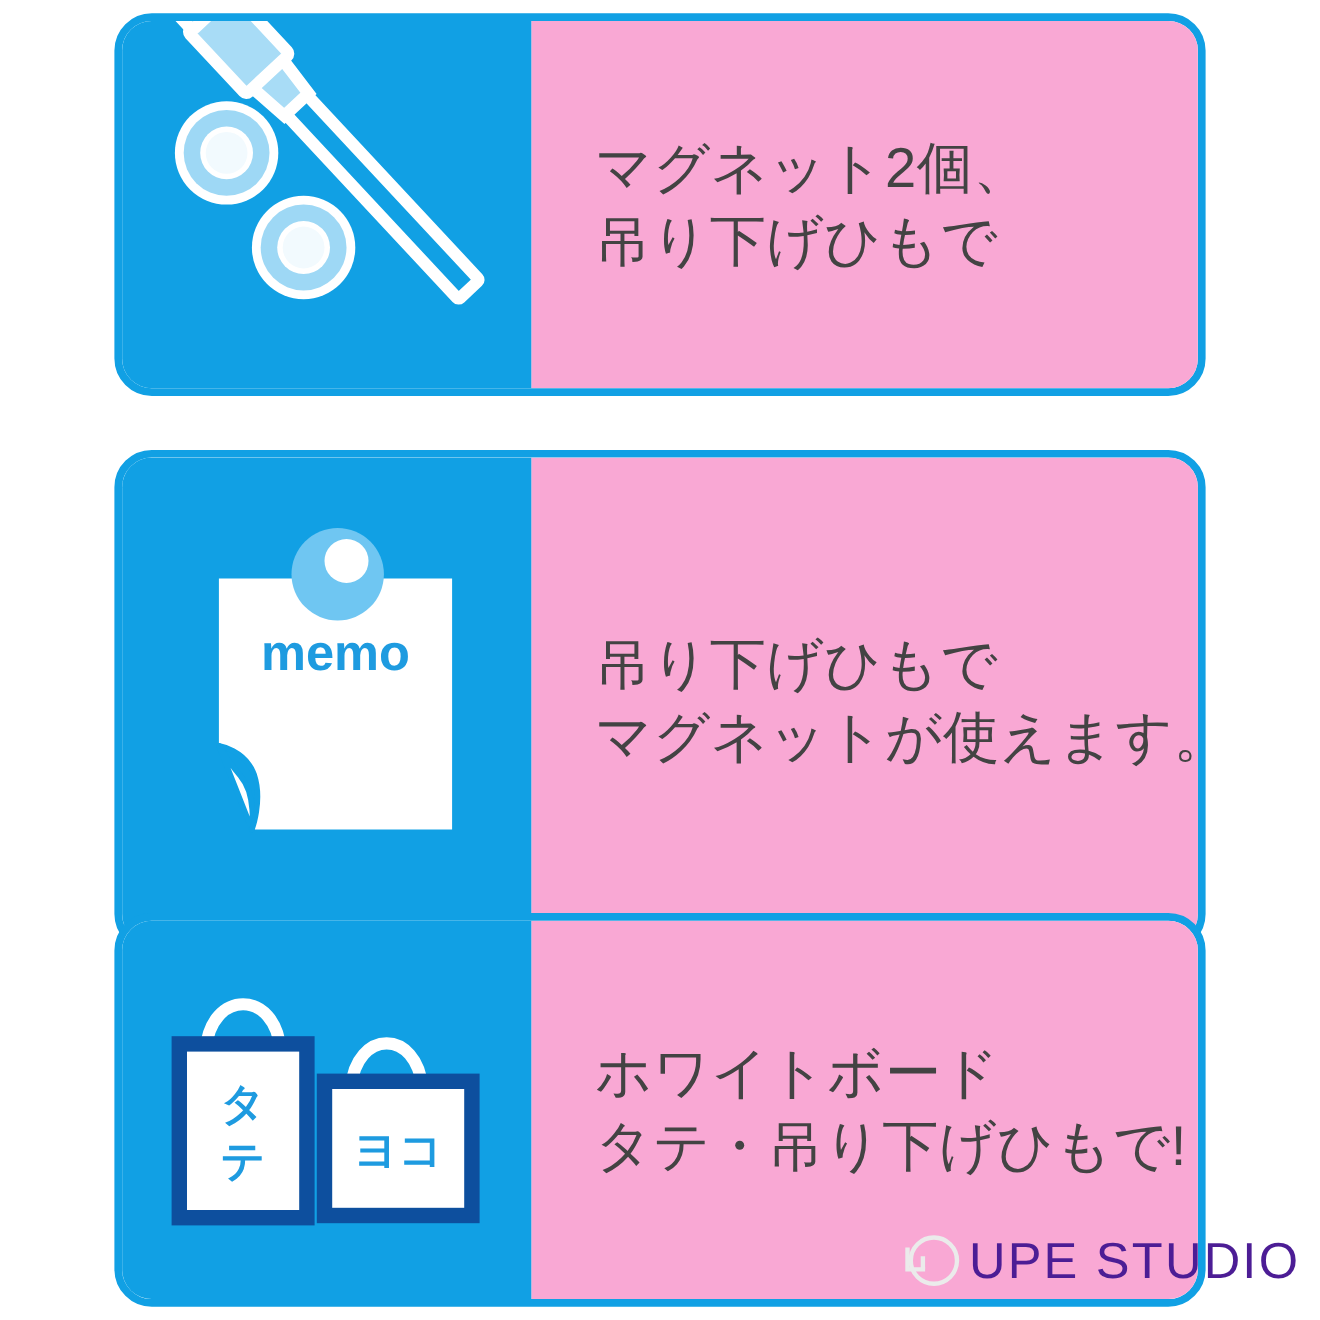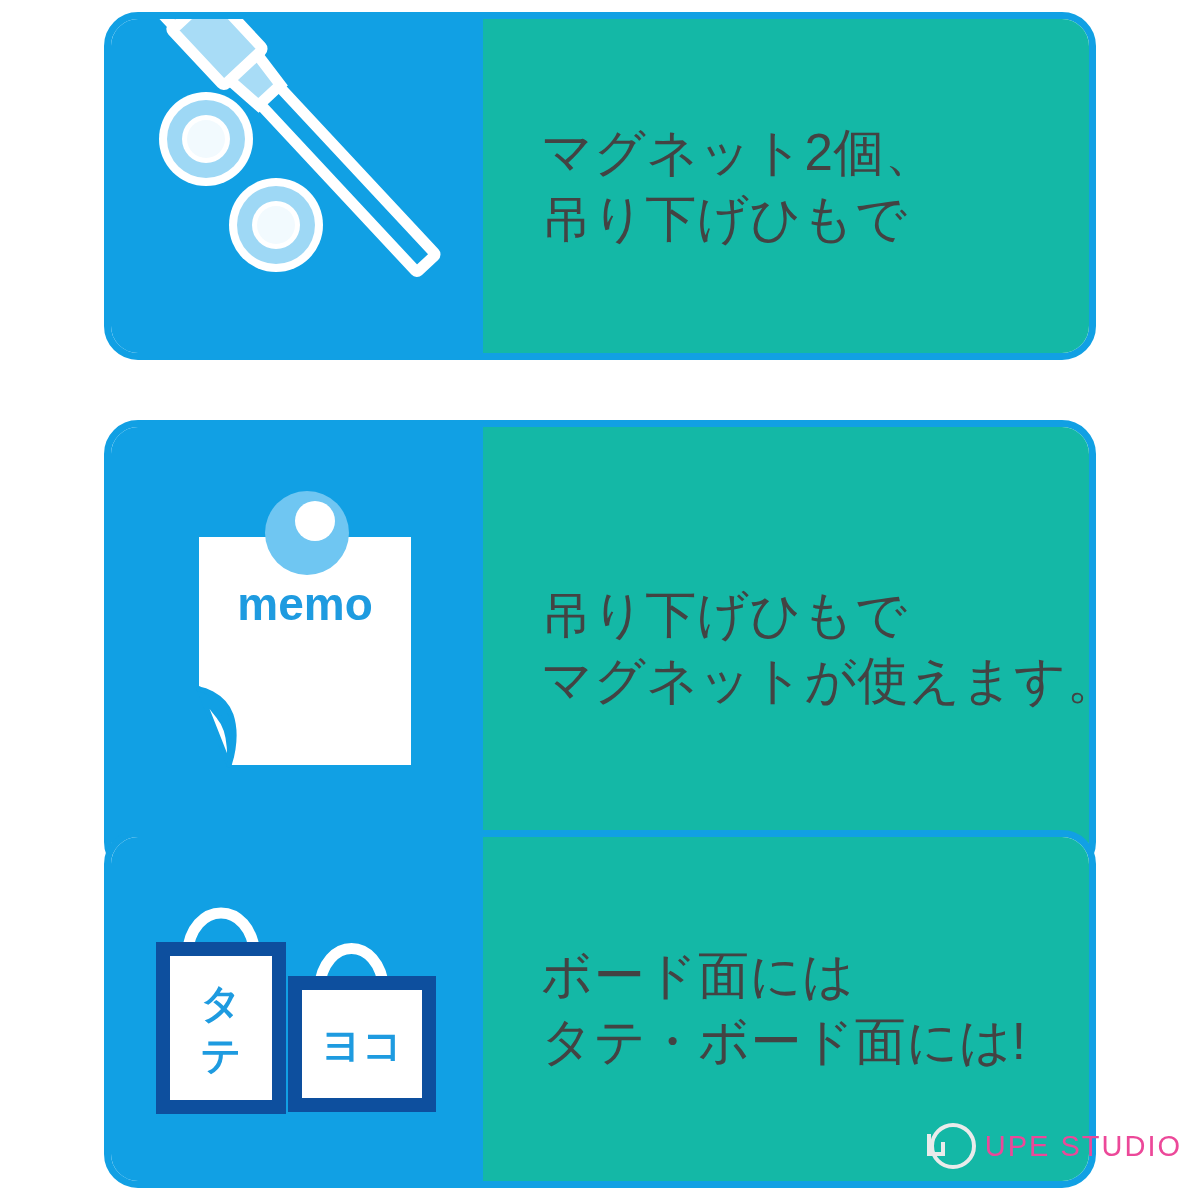--- a/index.html
+++ b/index.html
@@ -29,31 +29,31 @@
     width: 992px;
     box-sizing: border-box;
     border: 7px solid #11A0E4;
     border-radius: 34px;
     background: #ffffff;
     display: flex;
     flex-direction: row;
     overflow: hidden;
   }
   #panel-1 { top: 12px;  height: 348px; }
-  #panel-2 { top: 420px; height: 456px; }
+  #panel-2 { top: 409px; height: 456px; }
   #panel-3 { top: 830px; height: 358px; }
 
   .panel-icon {
     flex: 0 0 372px;
     background: #11A0E4;
     position: relative;
   }
   .panel-text {
     flex: 1 1 auto;
-    background: #14b8a6;
+    background: #f9a8d4;
     display: flex;
     flex-direction: column;
     justify-content: center;
     padding-left: 58px;
     box-sizing: border-box;
   }
   .panel-text .line {
     color: #434343;
     font-size: 51px;
     line-height: 1.30;
@@ -79,23 +79,23 @@
     gap: 6px;
     pointer-events: none;
     user-select: none;
   }
   .watermark .wm-mark {
     width: 56px;
     height: 56px;
     position: relative;
   }
   .watermark .wm-text {
-    font-size: 29px;
+    font-size: 46px;
     letter-spacing: 2px;
-    color: #ec4899;
+    color: #4c1d95;
     font-weight: 400;
   }
 </style>
 </head>
 <body>
 
 <div class="page">
 
   <div class="panel" id="panel-1">
     <div class="panel-icon">
@@ -174,22 +174,22 @@
           <text x="110" y="180" text-anchor="middle" font-family="'Liberation Sans','DejaVu Sans',sans-serif" font-size="40" font-weight="700" fill="#1E9BE0">タ</text>
           <text x="110" y="232" text-anchor="middle" font-family="'Liberation Sans','DejaVu Sans',sans-serif" font-size="40" font-weight="700" fill="#1E9BE0">テ</text>
 
           <path d="M 208 152 C 213 98 268 98 273 152" fill="none" stroke="#ffffff" stroke-width="11" stroke-linecap="round"></path>
           <rect x="184" y="146" width="134" height="122" fill="#ffffff" stroke="#0D4F9E" stroke-width="14"></rect>
           <text x="251" y="222" text-anchor="middle" font-family="'Liberation Sans','DejaVu Sans',sans-serif" font-size="40" font-weight="700" fill="#1E9BE0">ヨコ</text>
         </svg>
       </div>
     </div>
     <div class="panel-text">
-      <div class="line">ボード面には</div>
-      <div class="line">タテ・ボード面には!</div>
+      <div class="line">ホワイトボード</div>
+      <div class="line">タテ・吊り下げひもで!</div>
     </div>
   </div>
 
   <div class="watermark">
     <div class="wm-mark">
       <svg viewBox="0 0 56 56" xmlns="http://www.w3.org/2000/svg">
         <circle cx="30" cy="28" r="21" fill="none" stroke="#ebebeb" stroke-width="4"></circle>
         <path d="M 6 16 L 6 36 L 22 36" fill="none" stroke="#ebebeb" stroke-width="4"></path>
         <path d="M 20 24 L 20 36" fill="none" stroke="#ebebeb" stroke-width="4"></path>
       </svg>

